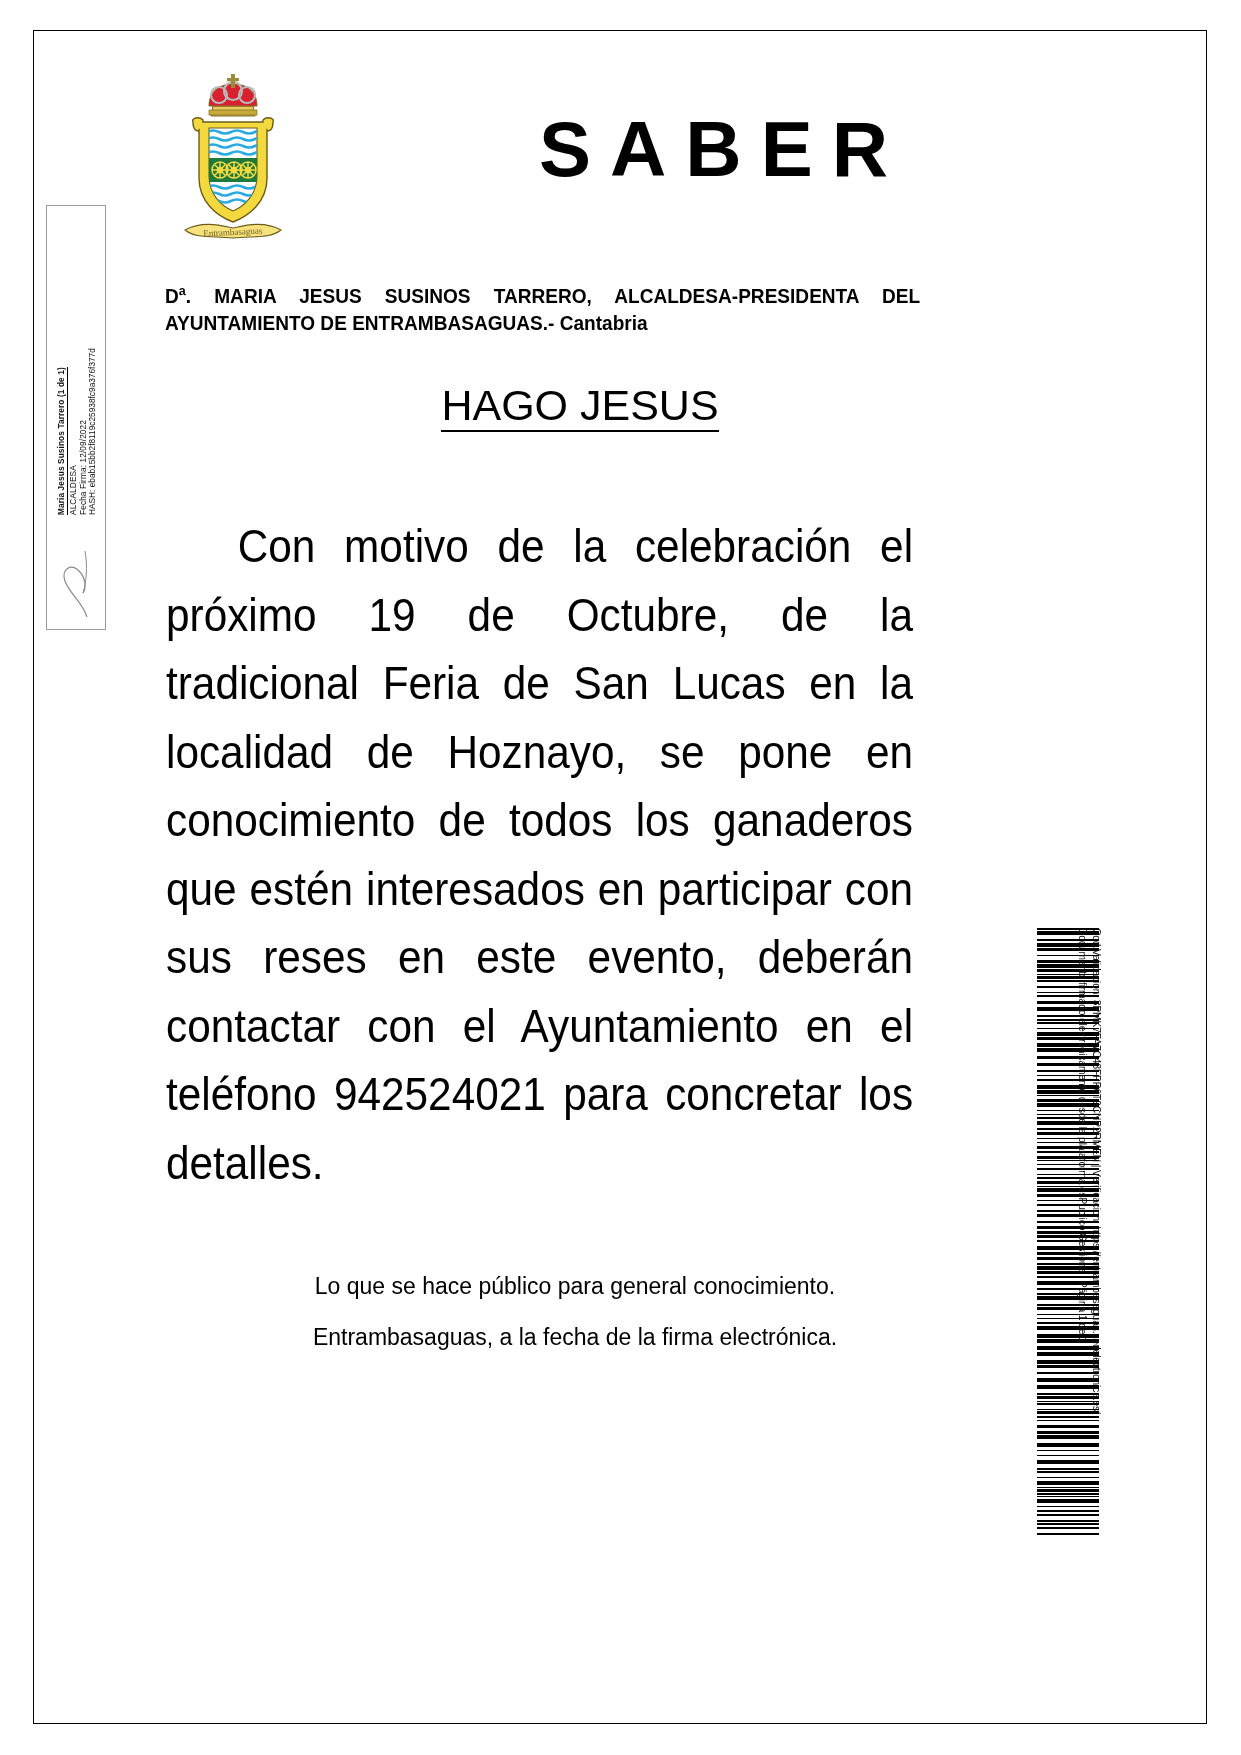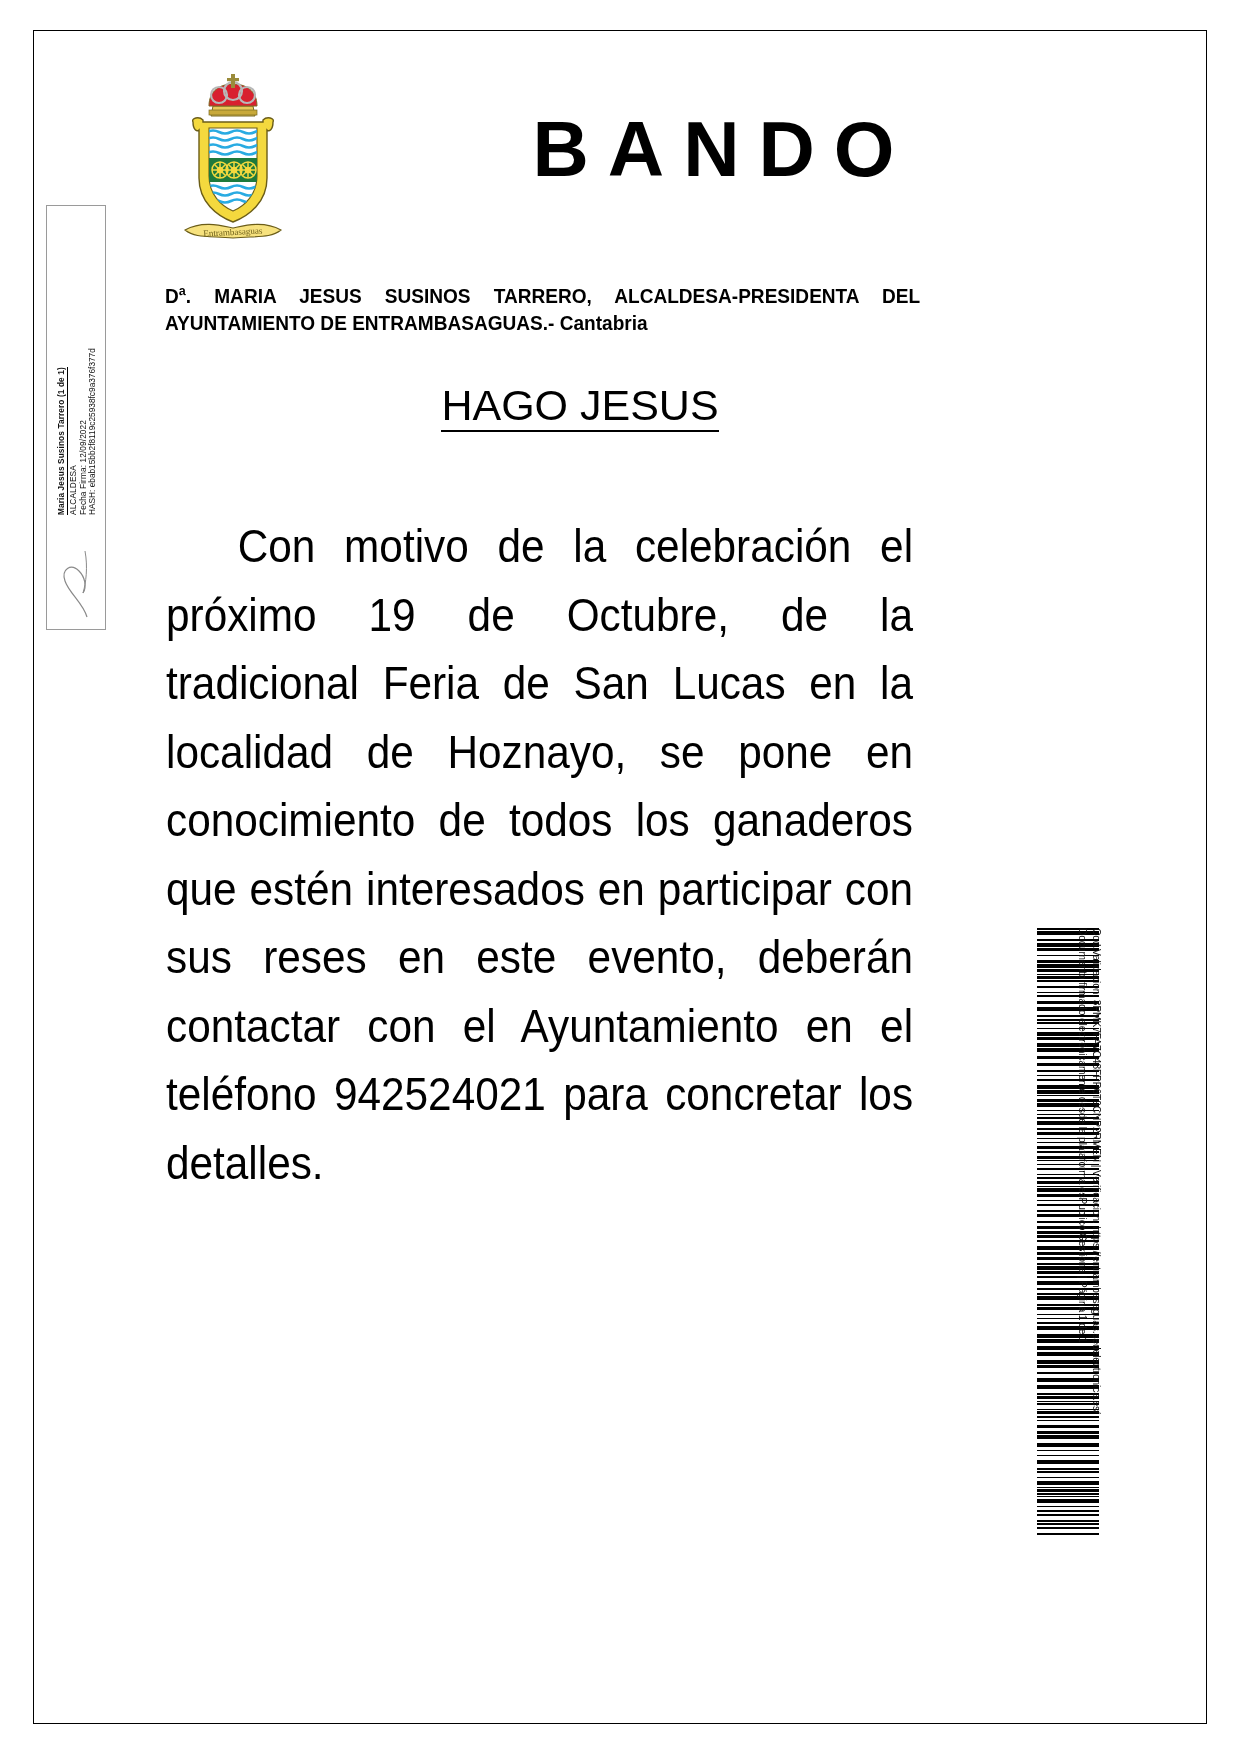--- a/index.html
+++ b/index.html
@@ -293,35 +293,37 @@
         </g>
 
         <g>
           <path d="M12 160 C30 150, 50 156, 60 158 C70 156, 90 150, 108 160
                    C98 168, 86 166, 60 168 C34 166, 22 168, 12 160 Z" fill="#F7E27E" stroke="#6b5d18" stroke-width="1.1"></path>
           <text x="60" y="165" font-family="'Liberation Serif', serif" font-size="9" fill="#6b5d18" text-anchor="middle" transform="rotate(-3 60 165)">Entrambasaguas</text>
         </g>
       </svg>
     </div>
 
-    <div class="bando-title">BANDO</div>
+    <div class="bando-title">SABER</div>
   </div>
 
   <div class="officer">
     <span class="l1">Dª. MARIA JESUS SUSINOS TARRERO, ALCALDESA-PRESIDENTA DEL</span>
     <span class="l2">AYUNTAMIENTO DE ENTRAMBASAGUAS.- Cantabria</span>
   </div>
 
   <div class="hago-saber">
     <span>HAGO JESUS</span>
   </div>
 
   <div class="body-par">Con motivo de la celebración el próximo 19 de Octubre, de la tradicional Feria de San Lucas en la localidad de Hoznayo, se pone en conocimiento de todos los ganaderos que estén interesados en participar con sus reses en este evento, deberán contactar con el Ayuntamiento en el teléfono 942524021 para concretar los detalles.</div>
 
   <div class="closing">
+    <span class="cl">Lo que se hace público para general conocimiento.</span>
+    <span class="cl">Entrambasaguas, a la fecha de la firma electrónica.</span>
   </div>
 
   <div class="barcode-strip">
     <div class="barcode-bars" id="barcode-bars">
         <div class="bar" style="top: 0px; height: 2px;"></div>
         <div class="bar" style="top: 3px; height: 4px;"></div>
         <div class="bar" style="top: 11px; height: 2px;"></div>
         <div class="bar" style="top: 15px; height: 4px;"></div>
         <div class="bar" style="top: 20px; height: 3px;"></div>
         <div class="bar" style="top: 27px; height: 1px;"></div>

